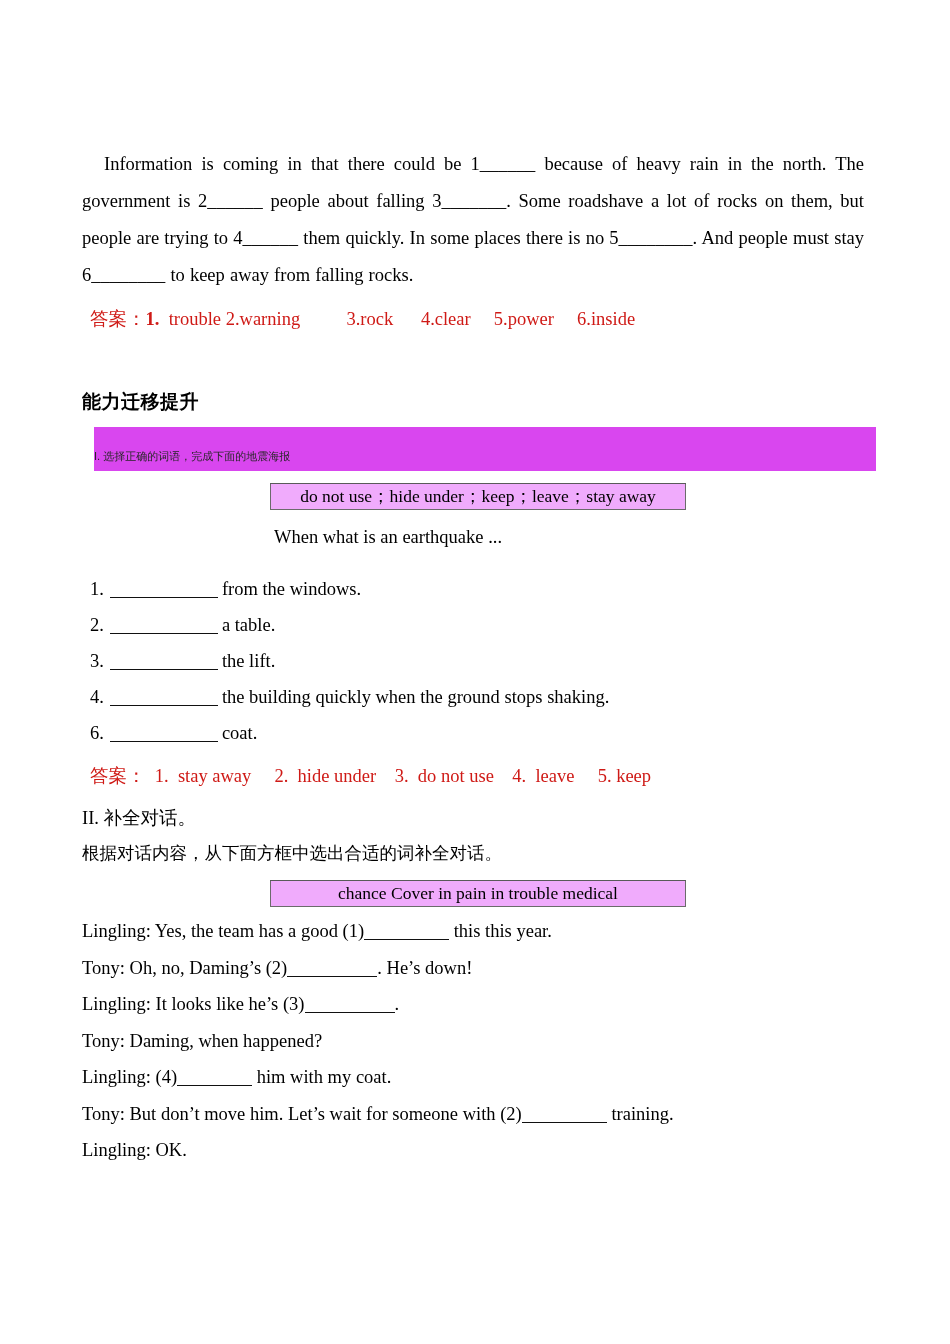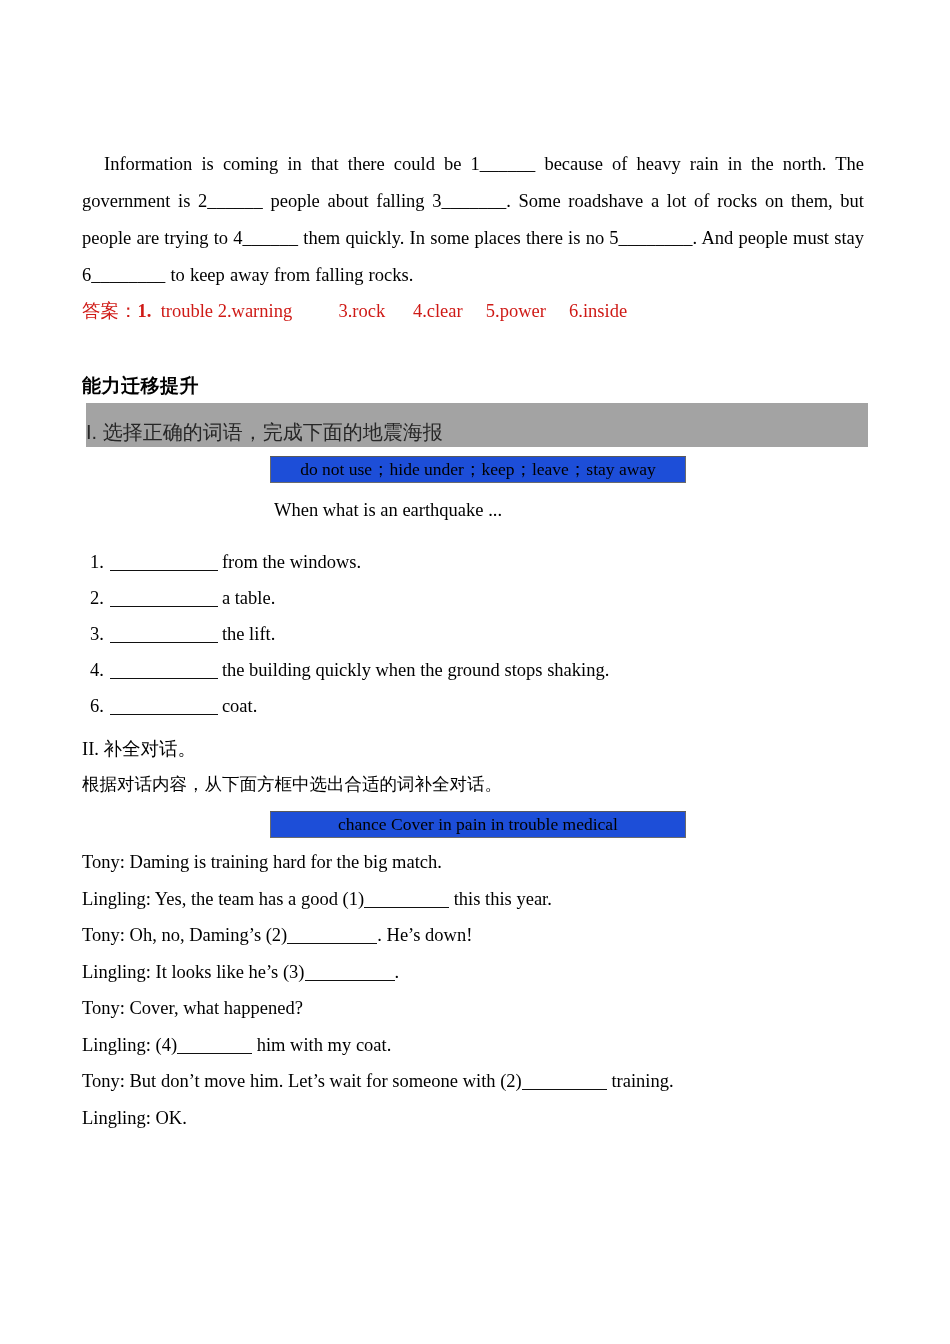--- a/index.html
+++ b/index.html
@@ -43,44 +43,44 @@
     padding-top: 146px;
     text-indent: 22px;
     word-spacing: 0.5px;
   }
 
   
   .answer-line {
     color: #cf1a16;
     font-size: 18.5px;
     line-height: 34px;
-    margin: 0;
+    margin: 8px;
     white-space: pre;
   }
   .answer-line b { font-weight: bold; }
 
   
   .section-heading {
     font-family: "Liberation Sans", "DejaVu Sans", sans-serif;
     font-weight: bold;
     font-size: 19px;
     line-height: 26px;
     margin: 0;
     padding-top: 45px;
     letter-spacing: 0.5px;
   }
 
   
   .band {
-    background: #a3a3a3;
+    background: #d946ef;
     font-family: "Liberation Sans", "DejaVu Sans", sans-serif;
-    font-size: 20px;
+    font-size: 11px;
     line-height: 30px;
     color: #262626;
-    margin: 4px;
+    margin: 12px;
     padding-top: 14px;
     width: 782px;
     box-sizing: border-box;
   }
 
   
   .wordbank-wrap {
     position: relative;
     margin-top: 9px;
     margin-left: 188px;
@@ -97,21 +97,21 @@
   .wordbank {
     margin-top: 6px;
     border: 1px solid #6b6b6b;
     box-sizing: border-box;
     height: 27px;
     line-height: 25px;
     font-size: 17.5px;
     text-align: center;
     white-space: nowrap;
     padding: 0 4px;
-    background: #1d4ed8;
+    background: #f0abfc;
   }
 
   .centered-line {
     text-align: center;
     font-size: 18.5px;
     line-height: 34px;
     margin: 0;
     padding-top: 10px;
     padding-right: 170px;
   }
@@ -189,39 +189,39 @@
     <p class="centered-line">When what is an earthquake ...</p>
 
     <ul class="items">
       <li><span class="num">1.</span><span class="gap"></span><span>from the windows.</span></li>
       <li><span class="num">2.</span><span class="gap"></span><span>a table.</span></li>
       <li><span class="num">3.</span><span class="gap"></span><span>the lift.</span></li>
       <li><span class="num">4.</span><span class="gap"></span><span>the building quickly when the ground stops shaking.</span></li>
       <li><span class="num">6.</span><span class="gap"></span><span>coat.</span></li>
     </ul>
 
+    <p class="answer-line"><span>答案：</span><span>  1.  stay away     2.  hide under    3.  do not use    4.  leave     5. keep</span></p>
 
     <p class="plain tight">II.  补全对话。</p>
     <p class="plain cn tight">根据对话内容，从下面方框中选出合适的词补全对话。</p>
 
     <div class="wordbank-wrap">
       <div class="wordbank-topline"></div>
       <div class="wordbank">chance      Cover      in pain     in trouble     medical</div>
     </div>
 
     <div class="dialog">
-      <p class="line"><span>Tony:</span><span> Daming is training hard for the big match.</span><span></span></p>
 
       <p class="line"><span>Lingling:</span><span> Yes, the team has a good (1)</span><span class="u-gap g85"></span><span> this  this year.</span></p>
 
       <p class="line"><span>Tony:</span><span> Oh, no, Daming’s (2)</span><span class="u-gap g90"></span><span>. He’s down!</span></p>
 
       <p class="line"><span>Lingling:</span><span> It looks like he’s (3)</span><span class="u-gap g90"></span><span>.</span></p>
 
-      <p class="line"><span>Tony:</span><span> Cover, what happened?</span><span></span></p>
+      <p class="line"><span>Tony:</span><span> Daming, when happened?</span><span></span></p>
 
 
       <p class="line"><span>Lingling:</span><span> (4)</span><span class="u-gap g75"></span><span> him with my coat.</span></p>
 
       <p class="line"><span>Tony:</span><span> But don’t move him. Let’s wait for someone  with (2)</span><span class="u-gap g85"></span><span>     training.</span></p>
 
       <p class="line"><span>Lingling:</span><span> OK.</span><span></span></p>
     </div>
 
   </div>

